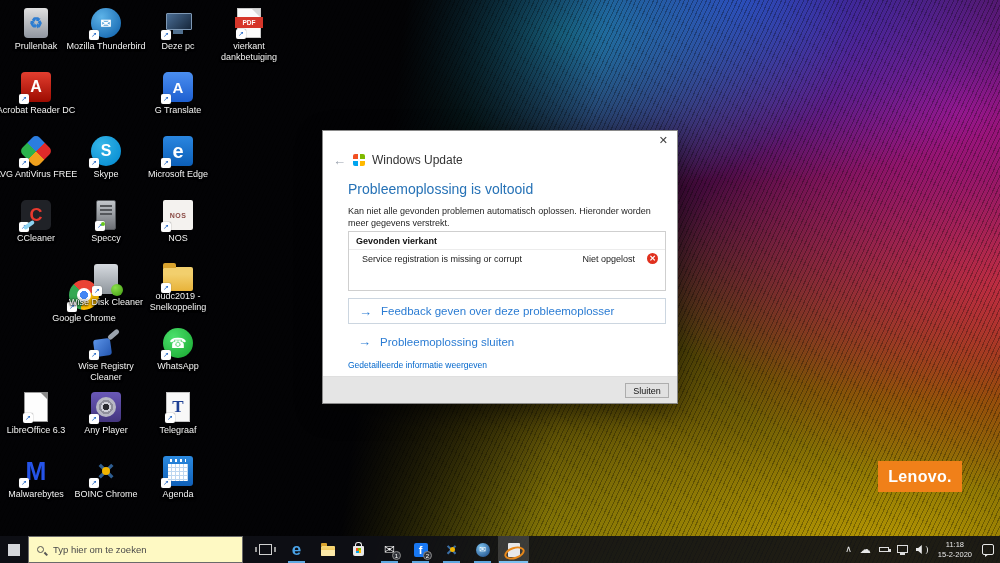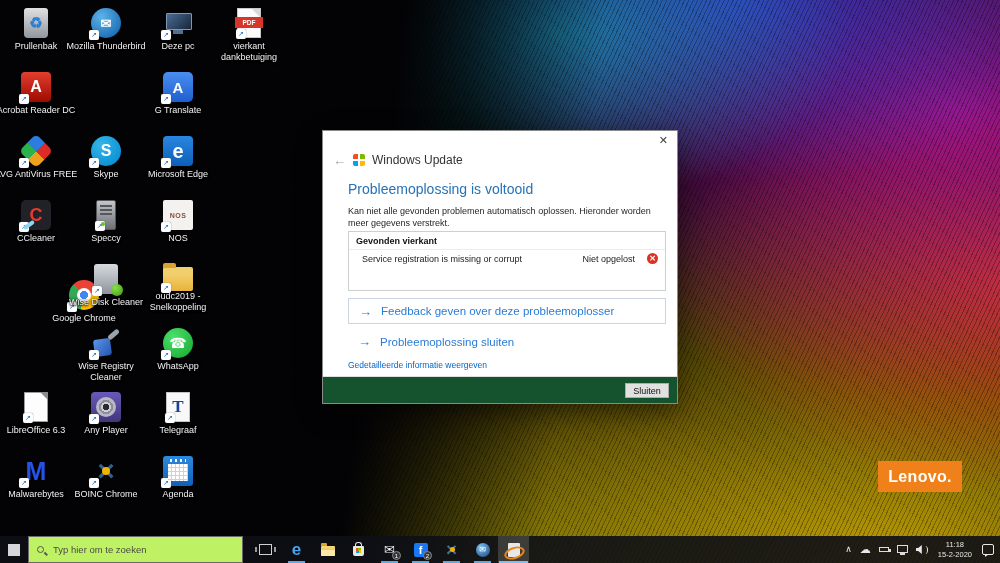--- a/index.html
+++ b/index.html
@@ -128,33 +128,33 @@
   .issue-text{flex:1;}
   .issue-status{margin-right:12px;}
   .err-icon{width:11px;height:11px;border-radius:50%;background:#e0301e;color:#fff;font-size:8px;font-weight:bold;
     display:flex;align-items:center;justify-content:center;line-height:11px;}
   .feedback-box{position:absolute;top:167px;left:25px;width:318px;height:26px;border:1px solid #ccd6e0;
     display:flex;align-items:center;gap:9px;padding-left:10px;cursor:pointer;}
   .link-arrow{color:#2b7cd3;font-size:13px;line-height:13px;}
   .link-text{color:#2b7cd3;font-size:11.5px;}
   .close-link{position:absolute;top:204px;left:35px;display:flex;align-items:center;gap:9px;cursor:pointer;}
   .details-link{position:absolute;top:229px;left:25px;font-size:8.5px;color:#0066cc;cursor:pointer;}
-  .dlg-footer{position:absolute;left:0;right:0;bottom:0;height:27px;background:#14532d;border-top:1px solid #dfdfdf;}
+  .dlg-footer{position:absolute;left:0;right:0;bottom:0;height:27px;background:#e5e5e5;border-top:1px solid #dfdfdf;}
   .btn-sluiten{position:absolute;right:8px;top:6px;width:44px;height:15px;background:#e1e1e1;border:1px solid #adadad;
     font-size:9px;color:#111;display:flex;align-items:center;justify-content:center;cursor:pointer;}
 
   
   .taskbar{position:absolute;left:0;right:0;bottom:0;height:27px;background:rgba(14,16,22,.9);
     display:flex;align-items:center;z-index:5;}
   .start{width:28px;height:27px;display:flex;align-items:center;justify-content:center;cursor:pointer;}
   .win-flag{width:12px;height:12px;
     background:linear-gradient(transparent 0 46%,#0e1016 46% 54%,transparent 54%),
                linear-gradient(90deg,transparent 0 46%,#0e1016 46% 54%,transparent 54%),
                linear-gradient(#d4d6da,#d4d6da);}
-  .search{width:215px;height:27px;background:#bef264;border:1px solid #6a6a6a;display:flex;align-items:center;
+  .search{width:215px;height:27px;background:#fef9c3;border:1px solid #6a6a6a;display:flex;align-items:center;
     gap:7px;padding:0 8px;}
   .mag{width:7px;height:7px;border:1.5px solid #555;border-radius:50%;position:relative;flex:none;}
   .mag::after{content:"";position:absolute;left:6px;top:6px;width:4px;height:1.5px;background:#555;transform:rotate(45deg);}
   .search input{border:none;outline:none;flex:1;font-size:9.5px;color:#444;background:transparent;
     font-family:"Liberation Sans",sans-serif;}
   .search input::placeholder{color:#4a4a4a;opacity:1;}
   .app{width:31px;height:27px;display:flex;align-items:center;justify-content:center;position:relative;cursor:pointer;}
   .app.underline::before{content:"";position:absolute;left:7px;right:7px;bottom:0;height:2px;background:#5fa8e0;}
   .app.active{background:rgba(255,255,255,.16);}
   .app.active::before{content:"";position:absolute;left:1px;right:1px;bottom:0;height:2px;background:#7cc0f0;}

